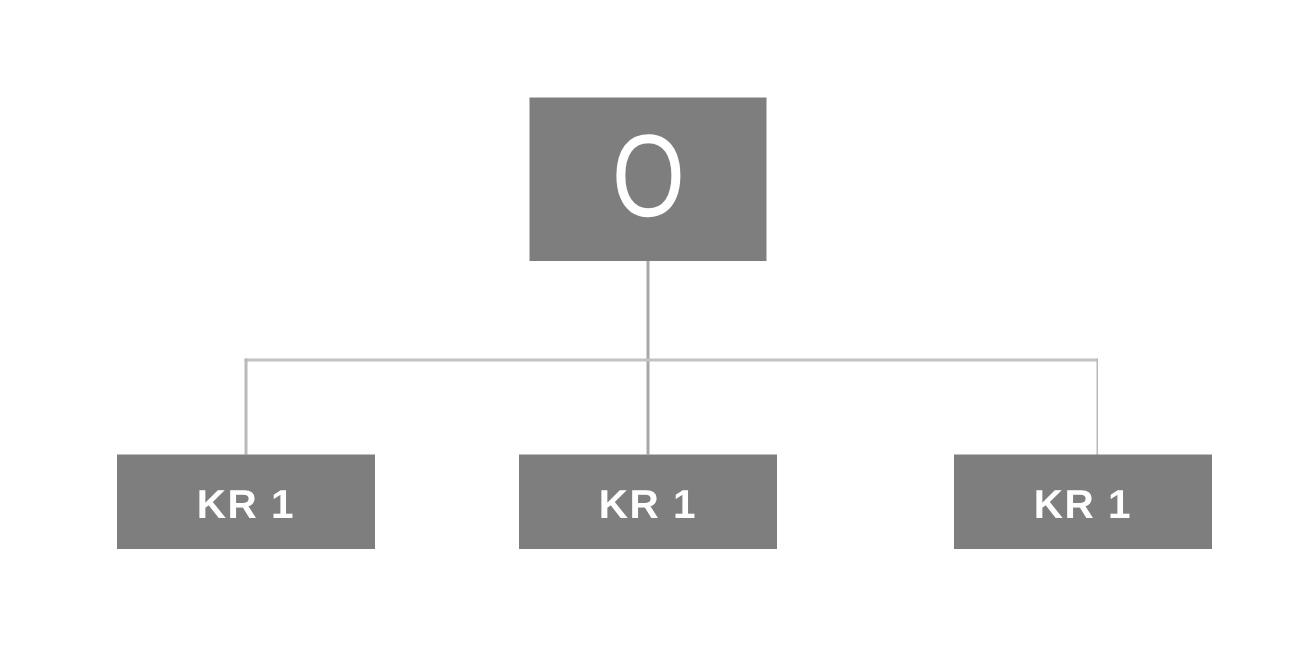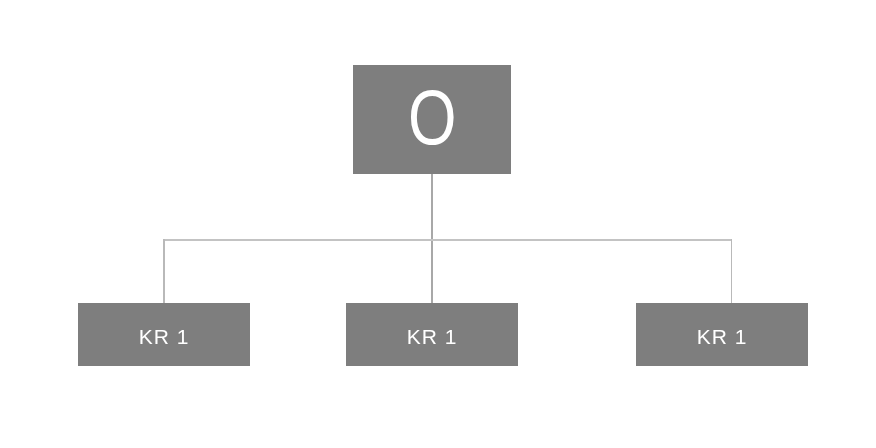--- a/index.html
+++ b/index.html
@@ -41,22 +41,22 @@
   }
   .node--kr {
     top: 303px;
     width: 172px;
     height: 63px;
   }
   .node--kr1 { left: 78px;  }
   .node--kr2 { left: 346px; }
   .node--kr3 { left: 636px; }
   .label--kr {
-    font-size: 21px;
-    font-weight: 400;
+    font-size: 27px;
+    font-weight: 700;
     letter-spacing: 1px;
     line-height: 1;
     padding-top: 3px;
   }
   .connector {
     position: absolute;
     background: var(--connector-light, #c3c3c3);
   }
   .connector--stem {
     left: 431px;

